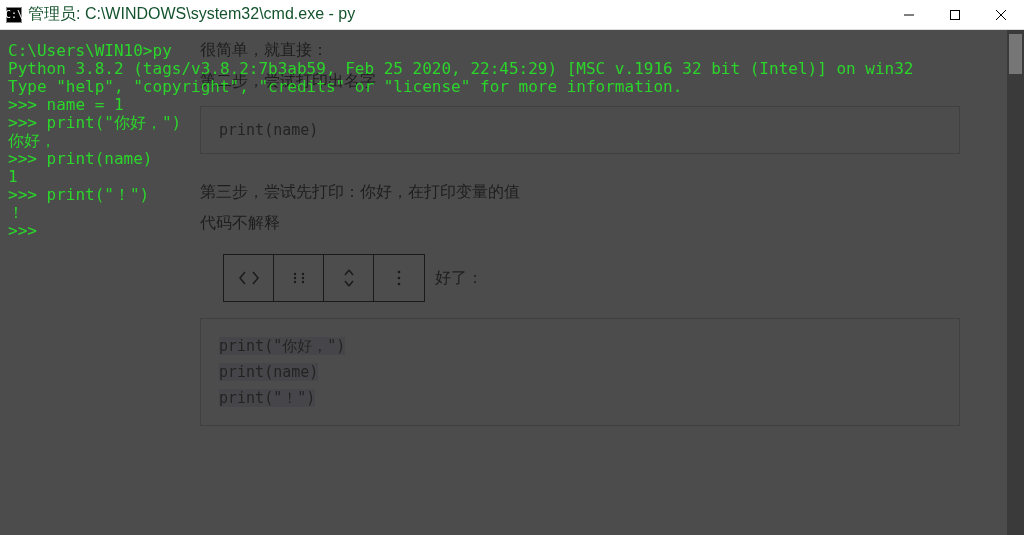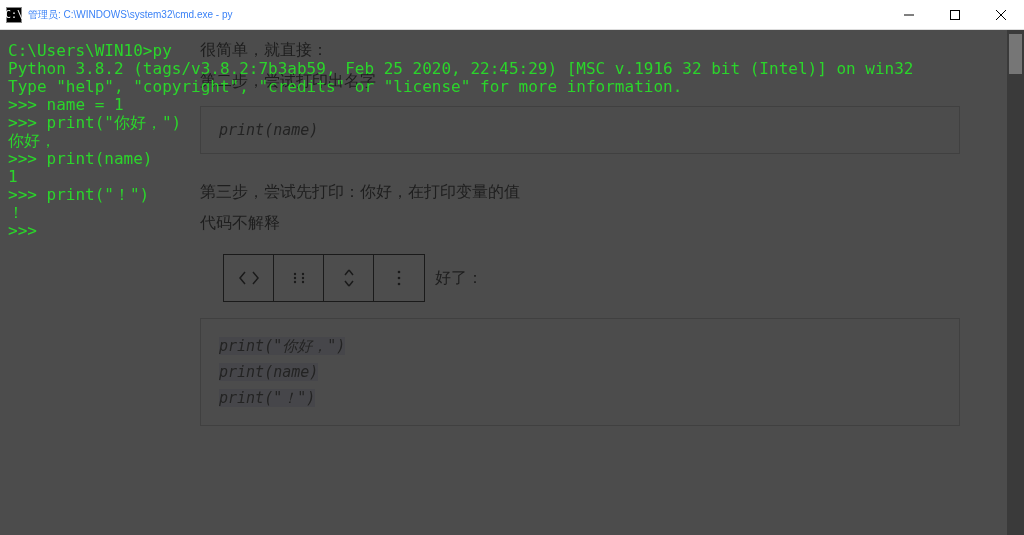--- a/index.html
+++ b/index.html
@@ -18,21 +18,21 @@
     position:relative; z-index:5;
   }
   .titlebar-icon {
     width:16px; height:16px;
     margin:0 6px;
     display:inline-flex; align-items:center; justify-content:center;
     font-size:10px; font-family:monospace;
     background:#000; color:#fff;
     border:1px solid #888;
   }
-  .titlebar-title { font-size:10px; color:#3b82f6; }
+  .titlebar-title { font-size:16px; color:#14532d; }
   .winbtns { margin-left:auto; display:flex; }
   .winbtn {
     width:46px; height:30px;
     display:flex; align-items:center; justify-content:center;
     font-size:14px; color:#000;
   }
 
   .body-area {
     position:relative;
     width:1024px; height:505px;
@@ -51,21 +51,20 @@
   .bg-text.first { margin-top:6px; }
   .codebox {
     border:1px solid #ccc;
     background:#f6f6f6;
     padding:14px 18px;
     margin:14px 0 22px 0;
     width:760px;
     font-family:Menlo,Consolas,monospace;
     font-size:15px;
     color:#666;
-    font-style:italic;
   }
   .codebox .hl { background:rgba(120,120,200,0.15); }
   .toolbar-row {
     display:flex; align-items:center;
     margin:20px 0 16px 0;
     padding-left:23px;
   }
   .toolbar {
     display:flex;
     border:1px solid #444;

